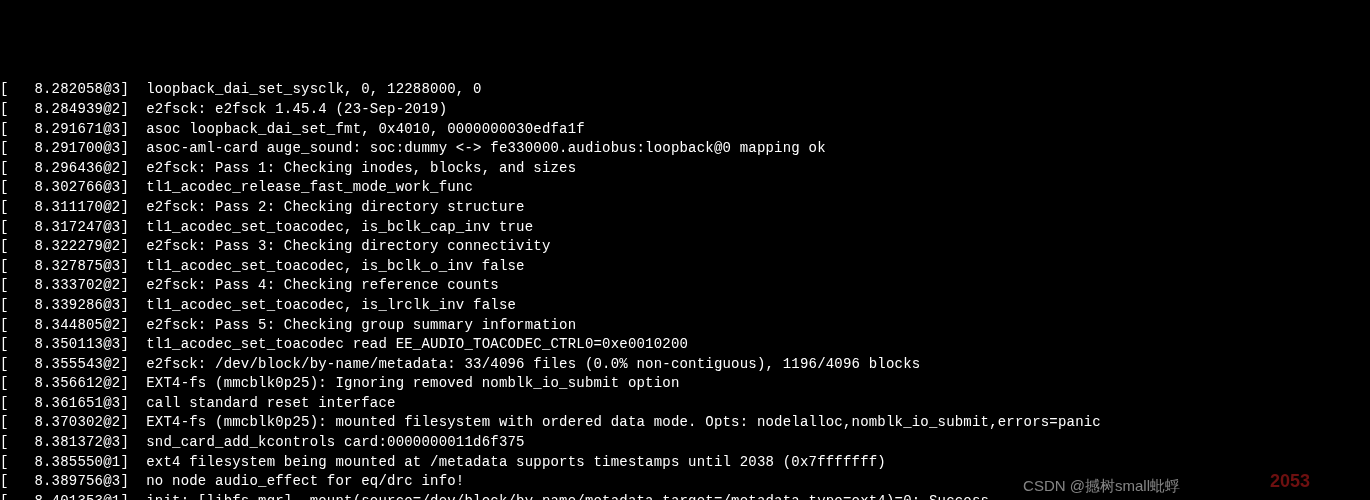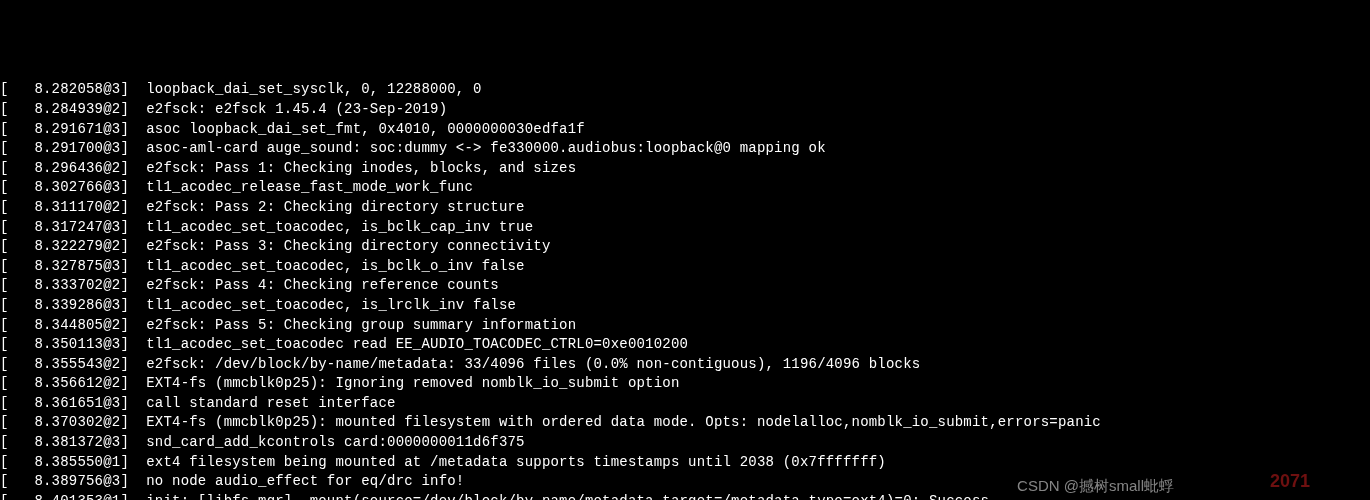--- a/index.html
+++ b/index.html
@@ -22,21 +22,21 @@
     }
     .log-line {
       display: block;
       white-space: pre;
       letter-spacing: 0.2px;
       font-family: Liberation Mono, monospace;
     }
     .watermark1 {
       position: absolute;
       bottom: 4px;
-      right: 196px;
+      right: 190px;
       color: rgba(220, 220, 220, 0.6);
       font-size: 15px;
       font-family: sans-serif;
     }
     .watermark2 {
       position: absolute;
       bottom: 6px;
       right: 60px;
       color: rgba(200, 30, 30, 0.55);
       font-size: 18px;
@@ -45,16 +45,16 @@
     }
   </style>
 </head>
 <body>
 
 
 
 <div id="terminal-container"><span class="log-line">[   8.282058@3]  loopback_dai_set_sysclk, 0, 12288000, 0</span><span class="log-line">[   8.284939@2]  e2fsck: e2fsck 1.45.4 (23-Sep-2019)</span><span class="log-line">[   8.291671@3]  asoc loopback_dai_set_fmt, 0x4010, 0000000030edfa1f</span><span class="log-line">[   8.291700@3]  asoc-aml-card auge_sound: soc:dummy &lt;-&gt; fe330000.audiobus:loopback@0 mapping ok</span><span class="log-line">[   8.296436@2]  e2fsck: Pass 1: Checking inodes, blocks, and sizes</span><span class="log-line">[   8.302766@3]  tl1_acodec_release_fast_mode_work_func</span><span class="log-line">[   8.311170@2]  e2fsck: Pass 2: Checking directory structure</span><span class="log-line">[   8.317247@3]  tl1_acodec_set_toacodec, is_bclk_cap_inv true</span><span class="log-line">[   8.322279@2]  e2fsck: Pass 3: Checking directory connectivity</span><span class="log-line">[   8.327875@3]  tl1_acodec_set_toacodec, is_bclk_o_inv false</span><span class="log-line">[   8.333702@2]  e2fsck: Pass 4: Checking reference counts</span><span class="log-line">[   8.339286@3]  tl1_acodec_set_toacodec, is_lrclk_inv false</span><span class="log-line">[   8.344805@2]  e2fsck: Pass 5: Checking group summary information</span><span class="log-line">[   8.350113@3]  tl1_acodec_set_toacodec read EE_AUDIO_TOACODEC_CTRL0=0xe0010200</span><span class="log-line">[   8.355543@2]  e2fsck: /dev/block/by-name/metadata: 33/4096 files (0.0% non-contiguous), 1196/4096 blocks</span><span class="log-line">[   8.356612@2]  EXT4-fs (mmcblk0p25): Ignoring removed nomblk_io_submit option</span><span class="log-line">[   8.361651@3]  call standard reset interface</span><span class="log-line">[   8.370302@2]  EXT4-fs (mmcblk0p25): mounted filesystem with ordered data mode. Opts: nodelalloc,nomblk_io_submit,errors=panic</span><span class="log-line">[   8.381372@3]  snd_card_add_kcontrols card:0000000011d6f375</span><span class="log-line">[   8.385550@1]  ext4 filesystem being mounted at /metadata supports timestamps until 2038 (0x7fffffff)</span><span class="log-line">[   8.389756@3]  no node audio_effect for eq/drc info!</span><span class="log-line">[   8.401353@1]  init: [libfs_mgr]__mount(source=/dev/block/by-name/metadata,target=/metadata,type=ext4)=0: Success</span></div>
 
 <div class="watermark1">CSDN @撼树small蚍蜉</div>
-<div class="watermark2">2071</div>
+<div class="watermark2">2053</div>
 
 
 
 
 </body></html>

